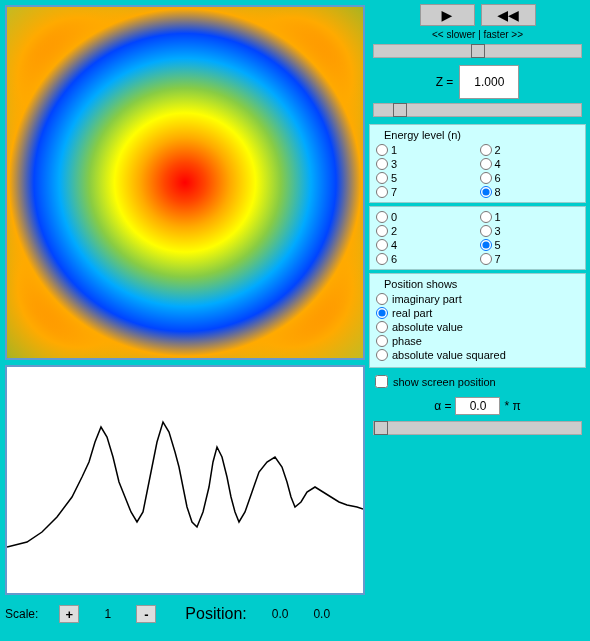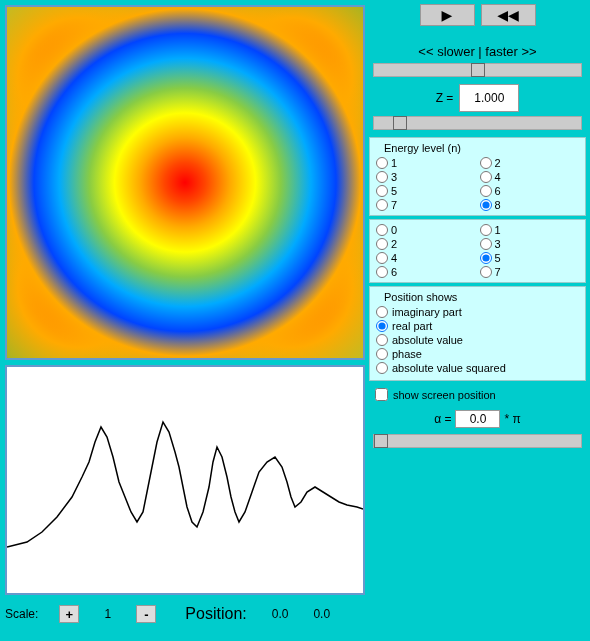--- a/index.html
+++ b/index.html
@@ -84,23 +84,22 @@
     .play-btn, .rew-btn {
       background: #cccccc;
       border: 1px solid #999;
       cursor: pointer;
       display: flex; align-items: center; justify-content: center;
       width: 55px; height: 22px;
       font-size: 14px;
     }
     .speed-label {
       text-align: center;
-      font-size: 13px;
+      font-size: 10px;
       color: black;
-      margin-top: 15px;
     }
     .slider-container {
       padding: 0 4px;
       margin: 1px 0;
     }
     input[type=range] {
       width: 100%;
       height: 14px;
       -webkit-appearance: none;
       background: #cccccc;
@@ -118,21 +117,21 @@
     }
     .z-row {
       display: flex;
       align-items: center;
       justify-content: center;
       gap: 6px;
       font-size: 12px;
     }
     .z-input {
       width: 60px;
-      height: 28px;
+      height: 34px;
       border: 1px solid #999;
       background: white;
       text-align: center;
       font-size: 12px;
     }
     .section-box {
       background: #ccffff;
       border: 1px solid #99cccc;
       padding: 4px 6px;
     }

